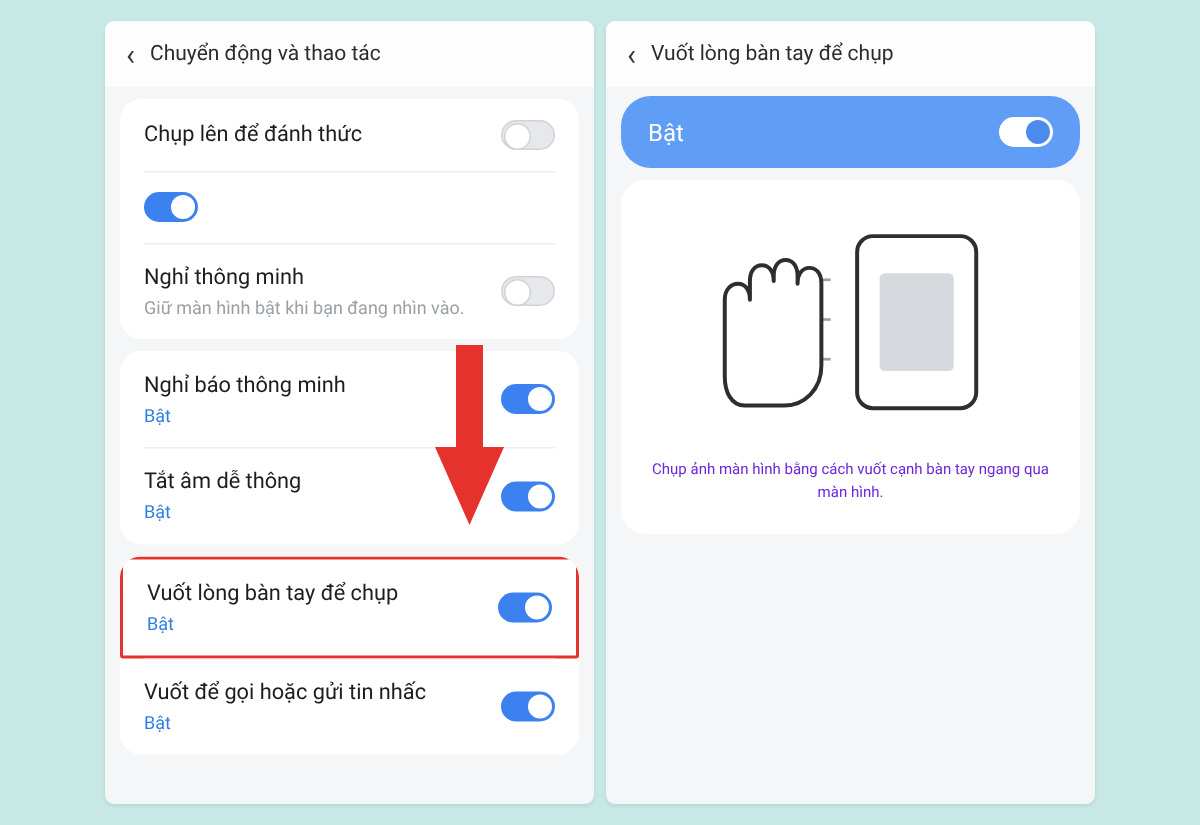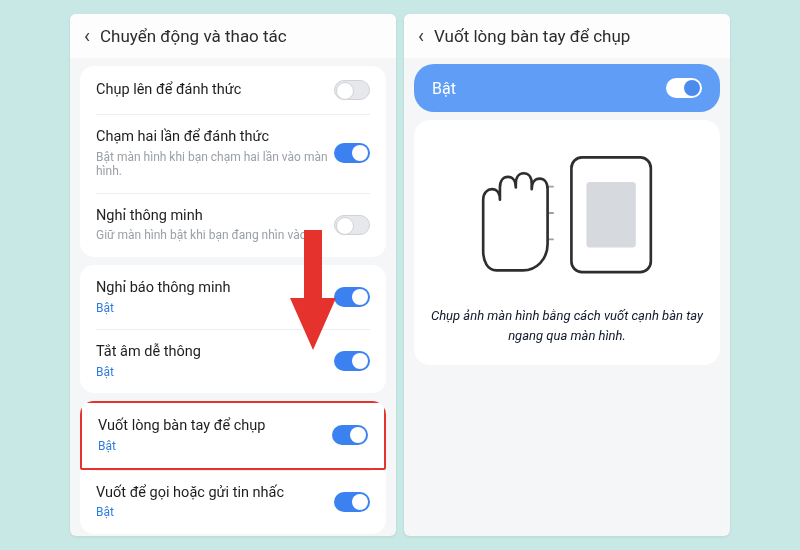--- a/index.html
+++ b/index.html
@@ -32,21 +32,21 @@
     padding: 12px 14px;
     background: #fdfdfe;
     gap: 10px;
   }
   .back-icon {
     font-size: 20px;
     color: #3a3a3a;
     line-height: 1;
   }
   .header-title {
-    font-size: 17px;
+    font-size: 14px;
     color: #2c2c2c;
     font-weight: 400;
   }
   .content { flex: 1; padding: 0; }
   .group {
     background: #fff;
     border-radius: 14px;
     margin: 8px 10px;
     overflow: hidden;
   }
@@ -126,24 +126,23 @@
     margin: 4px 10px;
     padding: 18px 16px 20px;
     text-align: center;
   }
   .illus-svg {
     width: 100%;
     height: 150px;
     margin-bottom: 14px;
   }
   .illus-caption {
-    font-size: 13px;
-    color: #0f172a;
+    font-size: 10px;
+    color: #6d28d9;
     line-height: 1.5;
-    font-style: italic;
   }
   
   .arrow {
     position: absolute;
     left: 290px;
     top: 230px;
     width: 46px;
     height: 120px;
     z-index: 10;
   }
@@ -160,24 +159,20 @@
     </div>
     <div class="content">
       <div class="group">
         <div class="row">
           <div class="row-text">
             <div class="row-title">Chụp lên để đánh thức</div>
           </div>
           <div class="toggle off"></div>
         </div>
         <div class="row">
-          <div class="row-text">
-            <div class="row-title">Chạm hai lần để đánh thức</div>
-            <div class="row-sub">Bật màn hình khi bạn chạm hai lần vào màn hình.</div>
-          </div>
           <div class="toggle on"></div>
         </div>
         <div class="row">
           <div class="row-text">
             <div class="row-title">Nghỉ thông minh</div>
             <div class="row-sub">Giữ màn hình bật khi bạn đang nhìn vào.</div>
           </div>
           <div class="toggle off"></div>
         </div>
       </div>

